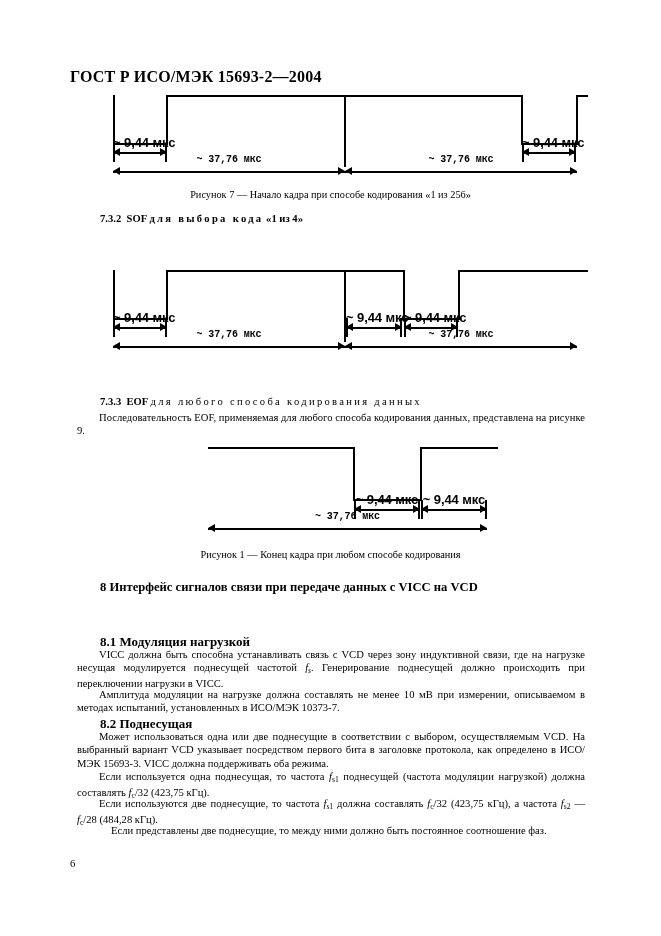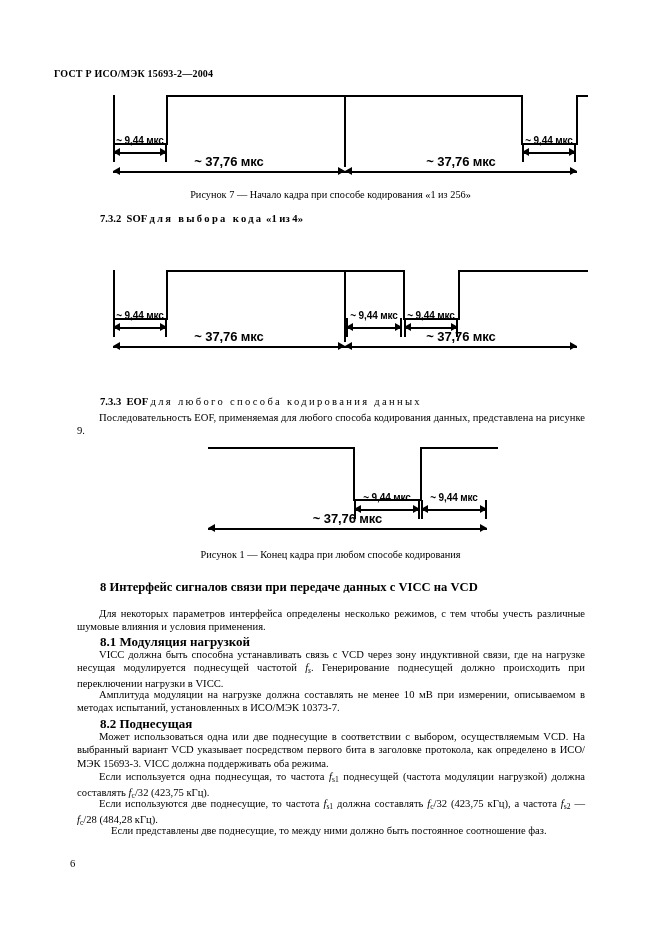--- a/index.html
+++ b/index.html
@@ -15,24 +15,24 @@
   }
   .page {
     position: absolute;
     left: 0; top: 0;
     width: 661px; height: 936px;
   }
 
   
   .doc-header {
     position: absolute;
-    left: 54px; top: 68px;
+    left: 70px; top: 68px;
     font-family: "Liberation Serif", serif;
     font-weight: bold;
-    font-size: 10px;
+    font-size: 16px;
     letter-spacing: 0.2px;
     white-space: nowrap;
   }
 
   
   .para {
     position: absolute;
     font-size: 10.6px;
     line-height: 13.3px;
     text-align: justify;
@@ -94,27 +94,27 @@
     border-bottom: 4px solid transparent;
   }
   .arrL { left: 0; border-right: 7px solid #000; }
   .arrR { right: 0; border-left: 7px solid #000; }
   .dim-label {
     position: absolute;
     left: 0; right: 0;
     top: -12px;
     text-align: center;
     font-family: "Liberation Sans", sans-serif;
-    font-size: 10px;
+    font-size: 13px;
     font-weight: bold;
     letter-spacing: -0.1px;
     white-space: nowrap;
     color: #000;
   }
-  .dim-label.wide { font-size: 13px; }
+  .dim-label.wide { font-size: 10px; font-family: Liberation Mono, monospace; }
 </style>
 </head>
 <body>
 
 <div class="page">
 
   <div class="doc-header">ГОСТ Р ИСО/МЭК 15693-2—2004</div>
 
   <div class="figure" style="left:113px; top:95px; width:475px; height:75px;">
 
@@ -277,21 +277,20 @@
     <div class="dim" style="left:0px; top:76px; width:279px;">
       <div class="dim-line"></div>
         <div class="arrL"></div>
         <div class="arrR"></div>
       <div class="dim-label wide">~ 37,76 мкс</div>
     </div>
   </div>
   <div class="fig-caption" style="top:549px;">Рисунок 1 — Конец кадра при любом способе кодирования</div>
 
   <div class="sec-head" style="left:100px; top:580px;">8  Интерфейс сигналов связи при передаче данных с VICC на VCD</div>
-  <div class="para indent" style="left:77px; top:607px; width:508px;">Для некоторых параметров интерфейса определены несколько режимов, с тем чтобы учесть различные шумовые влияния и условия применения.</div>
 
   <div class="sub-head" style="left:100px; top:634px;">8.1  Модуляция нагрузкой</div>
   <div class="para indent" style="left:77px; top:648px; width:508px;">
     <span>VICC должна быть способна устанавливать связь с VCD через зону индуктивной связи, где на нагрузке несущая модулируется поднесущей частотой </span><i>f</i><span class="sub">s</span><span>. Генерирование поднесущей должно происходить при переключении нагрузки в VICC.</span>
   </div>
   <div class="para indent" style="left:77px; top:688px; width:508px;">Амплитуда модуляции на нагрузке должна составлять не менее 10 мВ при измерении, описываемом в методах испытаний, установленных в ИСО/МЭК  10373-7.</div>
 
   <div class="sub-head" style="left:100px; top:716px;">8.2  Поднесущая</div>
   <div class="para indent" style="left:77px; top:730px; width:508px;">Может использоваться одна или две поднесущие в соответствии с выбором, осуществляемым VCD. На выбранный вариант VCD указывает посредством первого бита в заголовке протокола, как определено в ИСО/МЭК 15693-3. VICC должна поддерживать оба режима.</div>
   <div class="para indent" style="left:77px; top:770px; width:508px;">

